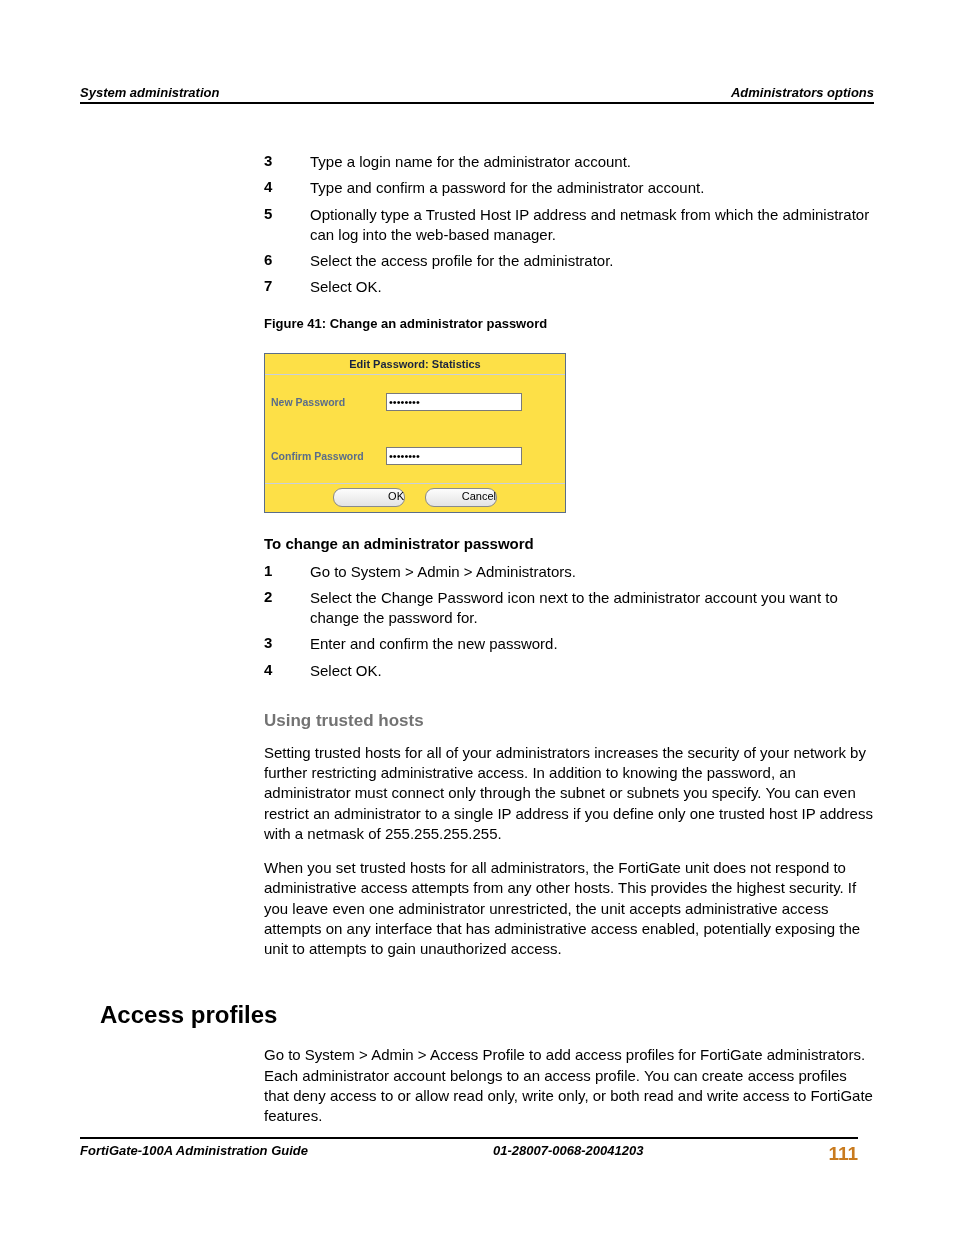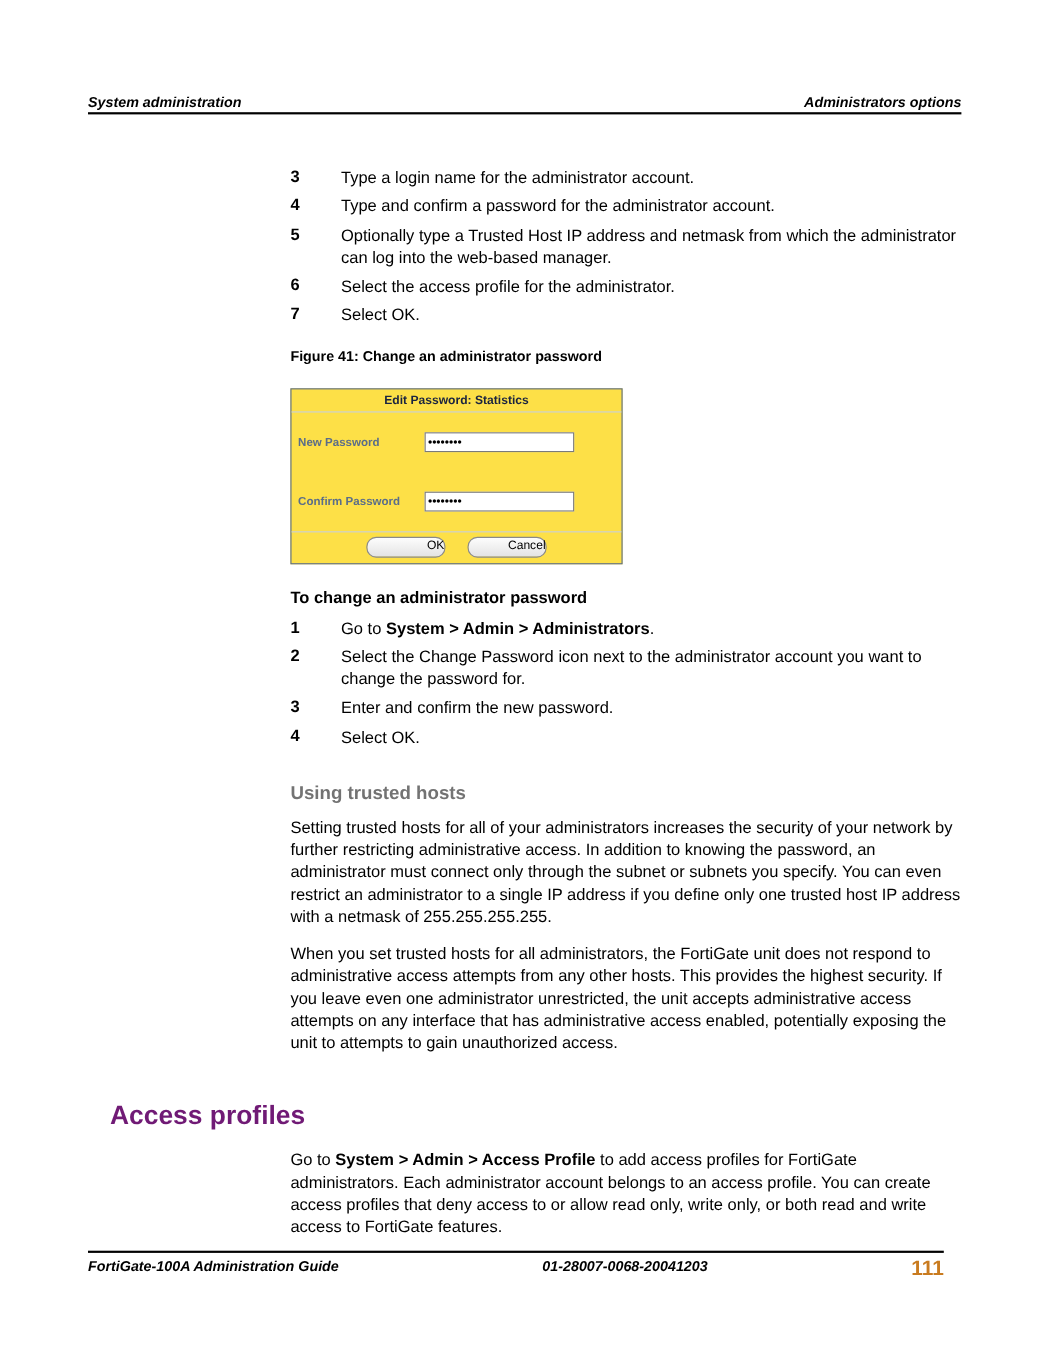--- a/index.html
+++ b/index.html
@@ -98,36 +98,36 @@
     background: linear-gradient(#fdfdfd,#e3e3e3);
     border:1px solid #8a8a8a;
     border-radius: 9px;
     color: #000;
   }
   .sub-heading {
     font-weight: bold;
     font-size: 15px;
     margin-bottom: 10px;
   }
-  .nav-path { font-weight: bold; }
+  .nav-path { font-weight: normal; }
   .h2-sub {
     font-weight: bold;
     font-size: 17px;
     margin-top: 30px;
     margin-bottom: 12px;
     color: #737373;
   }
   .para {
     line-height: 1.35;
     margin-bottom: 14px;
   }
   .h1 {
     font-weight: bold;
     font-size: 24px;
-    color: #701a75;
+    color: #000000;
     margin-top: 42px;
     margin-bottom: 16px;
     margin-left: 20px;
   }
   .footer {
     position: absolute;
     left: 80px;
     right: 96px;
     bottom: 70px;
     border-top: 2px solid #000;

